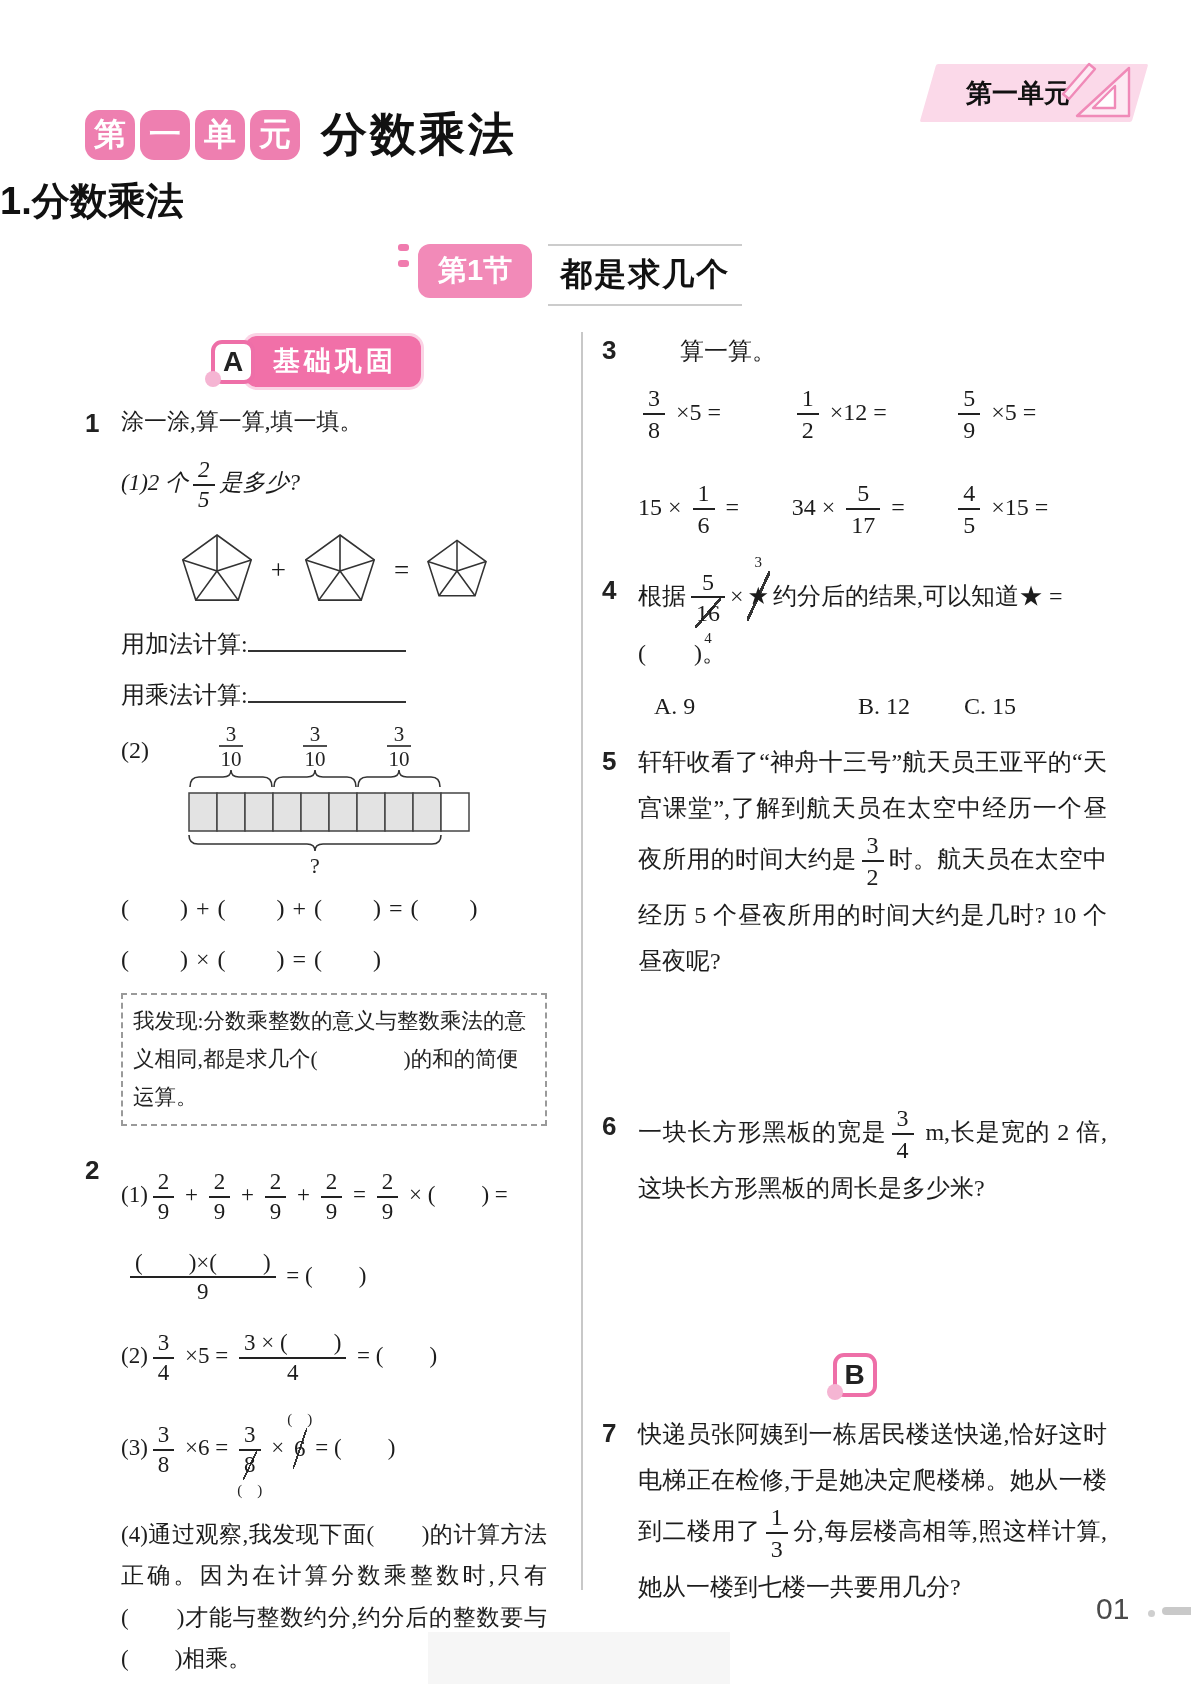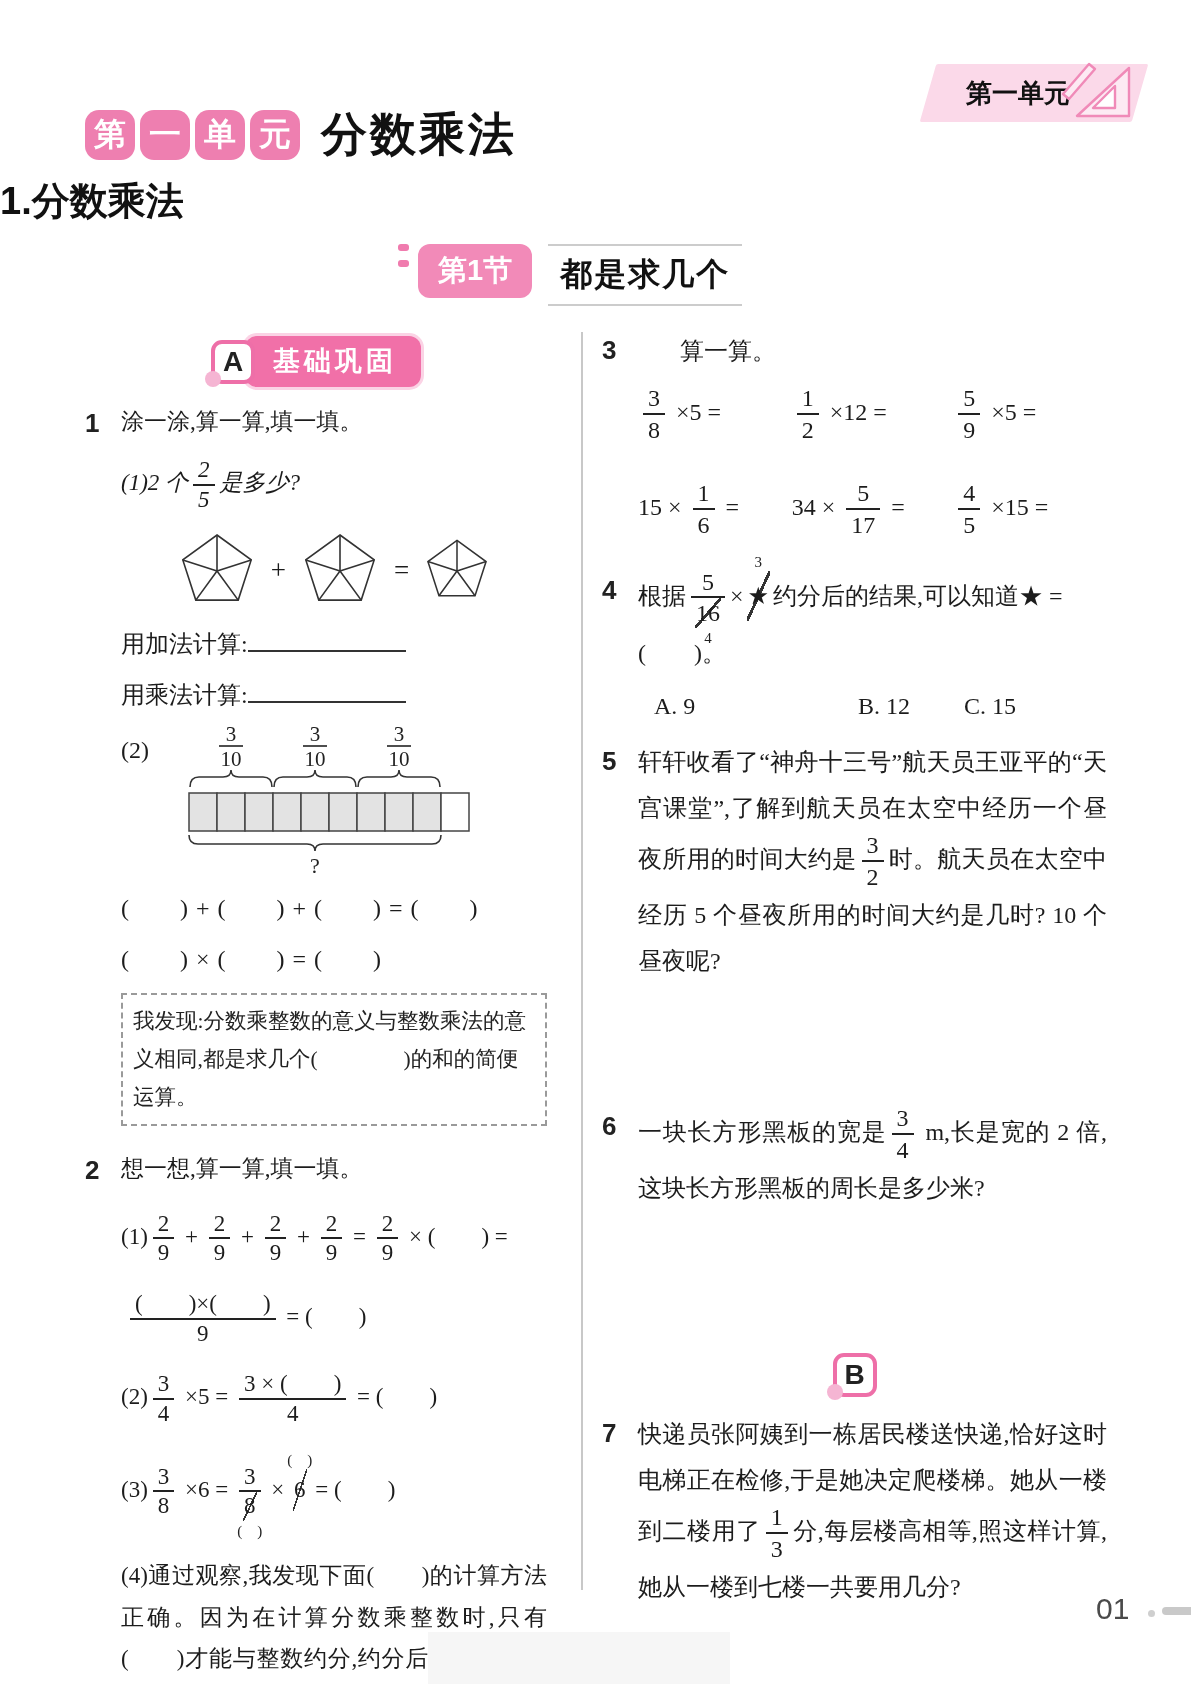--- a/index.html
+++ b/index.html
@@ -239,21 +239,20 @@
         <div class="paren-line">(　　) + (　　) + (　　) = (　　)</div>
         <div class="paren-line">(　　) × (　　) = (　　)</div>
 
         <div class="note-box">我发现:分数乘整数的意义与整数乘法的意义相同,都是求几个(　　　　)的和的简便运算。</div>
       </div>
     </div>
 
     <div class="question">
       <div class="qnum">2</div>
       <div class="qbody">
-        <div class="qtitle">想一想,算一算,填一填。</div>
         <div class="mline" style="margin-top:20px;">(1)<span class="frac"><span class="num"><span class="cv">2</span></span><span class="den"><span class="cv">9</span></span></span> + <span class="frac"><span class="num"><span class="cv">2</span></span><span class="den"><span class="cv">9</span></span></span> + <span class="frac"><span class="num"><span class="cv">2</span></span><span class="den"><span class="cv">9</span></span></span> + <span class="frac"><span class="num"><span class="cv">2</span></span><span class="den"><span class="cv">9</span></span></span> = <span class="frac"><span class="num"><span class="cv">2</span></span><span class="den"><span class="cv">9</span></span></span> × (　　) =</div>
         <div class="mline" style="margin-left:4px;"><span class="frac"><span class="num"><span class="cv">(　　)×(　　)</span></span><span class="den"><span class="cv">9</span></span></span> = (　　)</div>
         <div class="mline">(2)<span class="frac"><span class="num"><span class="cv">3</span></span><span class="den"><span class="cv">4</span></span></span> ×5 = <span class="frac"><span class="num"><span class="cv">3 × (　　)</span></span><span class="den"><span class="cv">4</span></span></span> = (　　)</div>
         <div class="mline roomy">(3)<span class="frac"><span class="num"><span class="cv">3</span></span><span class="den"><span class="cv">8</span></span></span> ×6 = <span class="frac"><span class="num"><span class="cv">3</span></span><span class="den"><span class="cv cancel">8<span class="mk below">(　)</span></span></span></span> × <span class="xi"><span class="cv cancel">6<span class="mk above">(　)</span></span></span> = (　　)</div>
         <div class="para">(4)通过观察,我发现下面(　　)的计算方法正确。因为在计算分数乘整数时,只有(　　)才能与整数约分,约分后的整数要与(　　)相乘。</div>
 
       </div>
     </div>
   </div>
 

